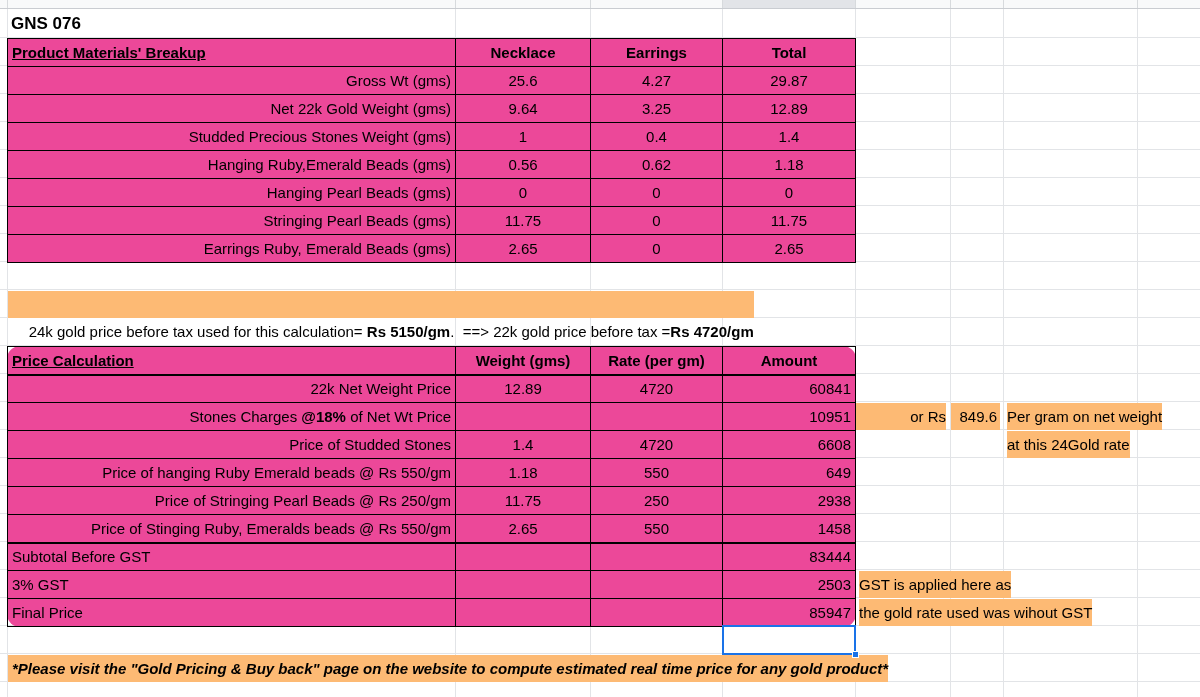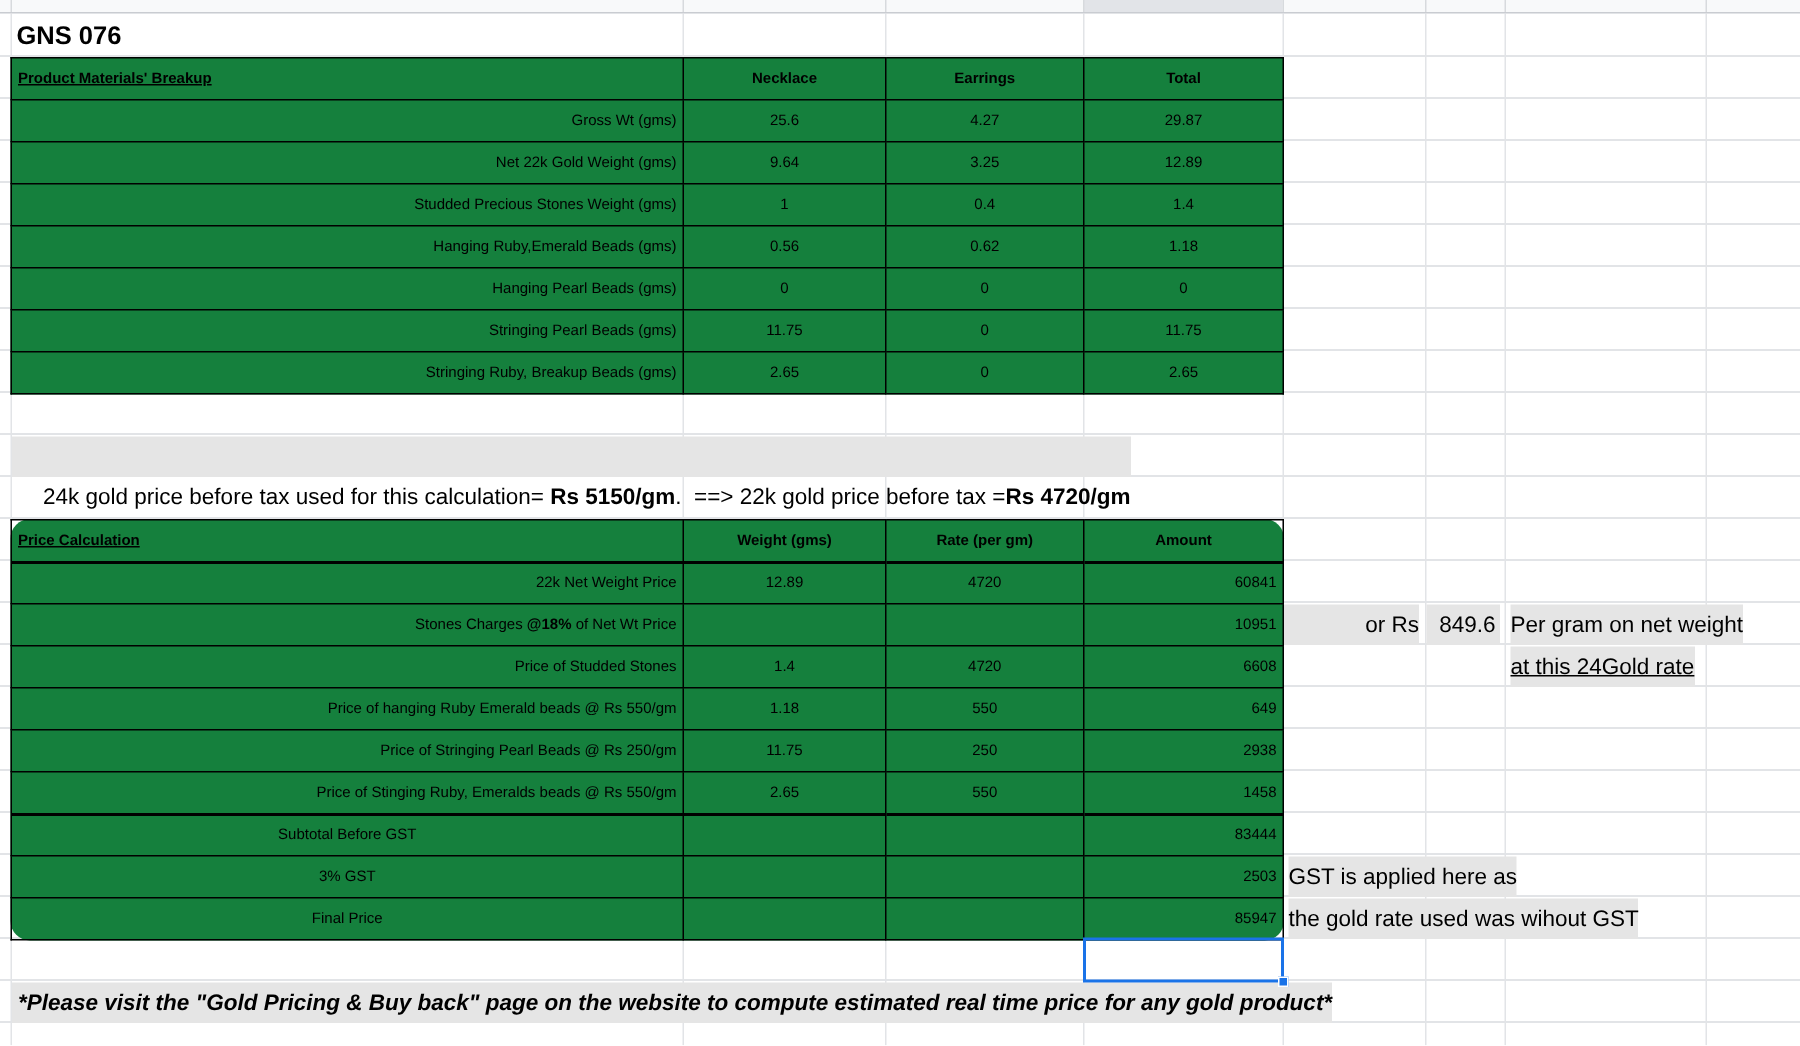--- a/index.html
+++ b/index.html
@@ -28,45 +28,45 @@
   .sliver .sep { position:absolute; top:0; height:8px; width:1px; background:#d7dadd; }
   .sliver .selcol { position:absolute; top:0; height:8px; left:722px; width:133px; background:#e2e4e8; }
   
   .title {
     position:absolute; left:8px; top:9px; height:29px; line-height:29px;
     padding-left:3px; font-size:17px; font-weight:bold; white-space:pre;
   }
   
   table.tbl {
     position:absolute; left:7px; border-collapse:collapse; table-layout:fixed;
-    width:848px; background:#15803d; font-size:10px;
+    width:848px; background:#ec4899; font-size:15px;
   }
   .t1 { top:38px; }
   .t2 { top:346px;border-radius:13px; }
   .tbl td, .tbl th { border:1px solid #000; height:28px; padding:0 4px; font-weight:normal; overflow:hidden; white-space:pre; }
   .tbl th { font-weight:bold; }
   .hl { text-align:left; padding-left:3px; text-decoration:underline; }
   .hc { text-align:center; }
   .hlft { text-align:center; padding-left:3px; }
   .lbl { text-align:right; padding-left:3px; }
   .lbl.indent { padding-left:7px; }
   .num { text-align:center; }
   .amt { text-align:right; padding-right:6px; }
-  .rlbl { text-align:center; padding-right:4px; }
+  .rlbl { text-align:left; padding-right:4px; }
   .bold { font-weight:bold; }
   .t2 thead th { border-bottom-width:2px; }
   .t2 tr.sep td { border-top-width:2px; }
   
-  .ann { position:absolute; height:27px; line-height:27px; background:#e5e5e5; white-space:pre; }
+  .ann { position:absolute; height:27px; line-height:27px; background:#fdba74; white-space:pre; }
   .note { left:8px; top:291px; padding-left:4px; }
   .footer { left:8px; top:655px; padding-left:4px; font-weight:bold; font-style:italic; }
   .or-rs { left:856px; top:403px; width:90px; text-align:right; }
   .rs-val { left:951px; top:403px; width:49px; text-align:right; padding-right:3px; }
   .per-gram { left:1007px; top:403px; }
-  .gold-rate { left:1007px; top:431px;text-decoration:underline; }
+  .gold-rate { left:1007px; top:431px; }
   .gst1 { left:859px; top:571px; }
   .gst2 { left:859px; top:599px; }
   
   .selection {
     position:absolute; left:722px; top:625px; width:134px; height:30px;
     border:2px solid #1a73e8; pointer-events:none;
   }
   .fill-handle {
     position:absolute; right:-5px; bottom:-5px; width:7px; height:7px;
     background:#1a73e8; border:1px solid #fff; pointer-events:auto;
@@ -147,21 +147,21 @@
         <td class="num">0</td>
         <td class="num">0</td>
       </tr>
       <tr>
         <td class="lbl">Stringing Pearl Beads (gms)</td>
         <td class="num">11.75</td>
         <td class="num">0</td>
         <td class="num">11.75</td>
       </tr>
       <tr>
-        <td class="lbl">Stringing Ruby, Breakup Beads (gms)</td>
+        <td class="lbl">Earrings Ruby, Emerald Beads (gms)</td>
         <td class="num">2.65</td>
         <td class="num">0</td>
         <td class="num">2.65</td>
       </tr>
     </tbody>
   </table>
 
   <div class="ann note">
     <span>24k gold price before tax used for this calculation= </span><b>Rs 5150/gm</b><span>.  ==&gt; 22k gold price before tax =</span><b>Rs 4720/gm</b>
   </div>

